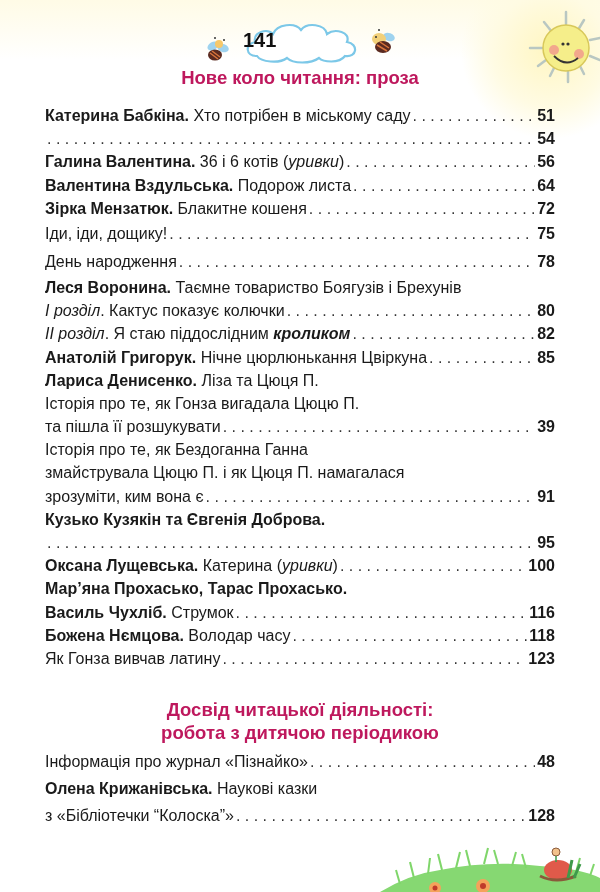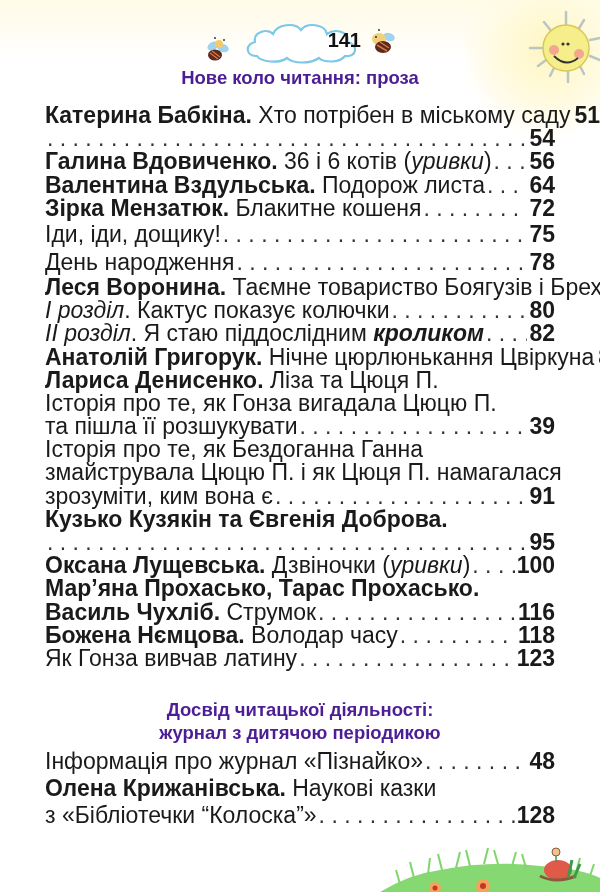--- a/index.html
+++ b/index.html
@@ -15,32 +15,32 @@
   }
   .sun-glow {
     position: absolute; right: -40px; top: -40px; width: 180px; height: 180px;
     background: radial-gradient(circle, #fff6c2 0%, #fffbe3 45%, rgba(255,255,255,0) 70%);
   }
   .header { position: absolute; left: 0; top: 0; width: 600px; height: 96px; }
   .cloud {
     position: absolute; left: 243px; top: 20px; width: 118px; height: 44px;
   }
   .page-number {
-    position: absolute; left: 243px; top: 29px; width: 118px; text-align: right;
+    position: absolute; left: 243px; top: 29px; width: 118px; text-align: left;
     font-size: 20px; font-weight: bold; color: #111;
   }
   .bee { position: absolute; }
   .sun { position: absolute; left: 528px; top: 8px; width: 72px; height: 80px; }
   .section-title {
     position: absolute; left: 0; width: 600px; text-align: center;
-    color: #4c1d95; font-weight: bold; font-size: 18.5px; line-height: 23px;
+    color: #be185d; font-weight: bold; font-size: 18.5px; line-height: 23px;
   }
   .toc {
     position: absolute; left: 45px; width: 510px;
-    font-size: 23px;
+    font-size: 16px;
   }
   .row {
     display: flex; align-items: baseline; height: 23.2px; line-height: 23.2px;
     white-space: nowrap;
   }
   .row .text { flex: 0 0 auto; }
   .row .dots {
     flex: 1 1 auto; overflow: hidden; margin: 0 2px; color: #333;
     letter-spacing: 3.4px;
   }
@@ -113,21 +113,21 @@
   <div class="row">
     <span class="text"><span class="author">Катерина Бабкіна.</span><span> Хто потрібен в міському саду</span></span>
     <span class="dots"></span>
     <span class="page">51</span>
   </div>
   <div class="row">
     <span class="dots"></span>
     <span class="page">54</span>
   </div>
   <div class="row">
-    <span class="text"><span class="author">Галина Вдовиченко.</span><span> 36 і 6 котів (</span><span class="it">уривки</span><span>)</span></span>
+    <span class="text"><span class="author">Галина Валентина.</span><span> 36 і 6 котів (</span><span class="it">уривки</span><span>)</span></span>
     <span class="dots"></span>
     <span class="page">56</span>
   </div>
   <div class="row">
     <span class="text"><span class="author">Валентина Вздульська.</span><span> Подорож листа</span></span>
     <span class="dots"></span>
     <span class="page">64</span>
   </div>
   <div class="row">
     <span class="text"><span class="author">Зірка Мензатюк.</span><span> Блакитне кошеня</span></span>
@@ -185,21 +185,21 @@
     <span class="page">91</span>
   </div>
   <div class="row">
     <span class="text"><span class="author">Кузько Кузякін та Євгенія Доброва.</span></span>
   </div>
   <div class="row">
     <span class="dots"></span>
     <span class="page">95</span>
   </div>
   <div class="row">
-    <span class="text"><span class="author">Оксана Лущевська.</span><span> Дзвіночки (</span><span class="it">уривки</span><span>)</span></span>
+    <span class="text"><span class="author">Оксана Лущевська.</span><span> Катерина (</span><span class="it">уривки</span><span>)</span></span>
     <span class="dots"></span>
     <span class="page">100</span>
   </div>
   <div class="row">
     <span class="text"><span class="author">Мар’яна Прохасько, Тарас Прохасько.</span></span>
   </div>
   <div class="row">
     <span class="text"><span class="author">Василь Чухліб.</span><span> Струмок</span></span>
     <span class="dots"></span>
     <span class="page">116</span>
@@ -211,21 +211,21 @@
   </div>
   <div class="row">
     <span class="text"><span>Як Гонза вивчав латину</span></span>
     <span class="dots"></span>
     <span class="page">123</span>
   </div>
 </div>
 
 <div class="section-title" style="top:698px">
   <div>Досвід читацької діяльності:</div>
-  <div>журнал з дитячою періодикою</div>
+  <div>робота з дитячою періодикою</div>
 </div>
 
 <div class="toc" style="top:748px">
   <div class="row" style="height:27px;line-height:27px">
     <span class="text"><span>Інформація про журнал «Пізнайко»</span></span>
     <span class="dots"></span>
     <span class="page">48</span>
   </div>
   <div class="row" style="height:27px;line-height:27px">
     <span class="text"><span class="author">Олена Крижанівська.</span><span> Наукові казки</span></span>

